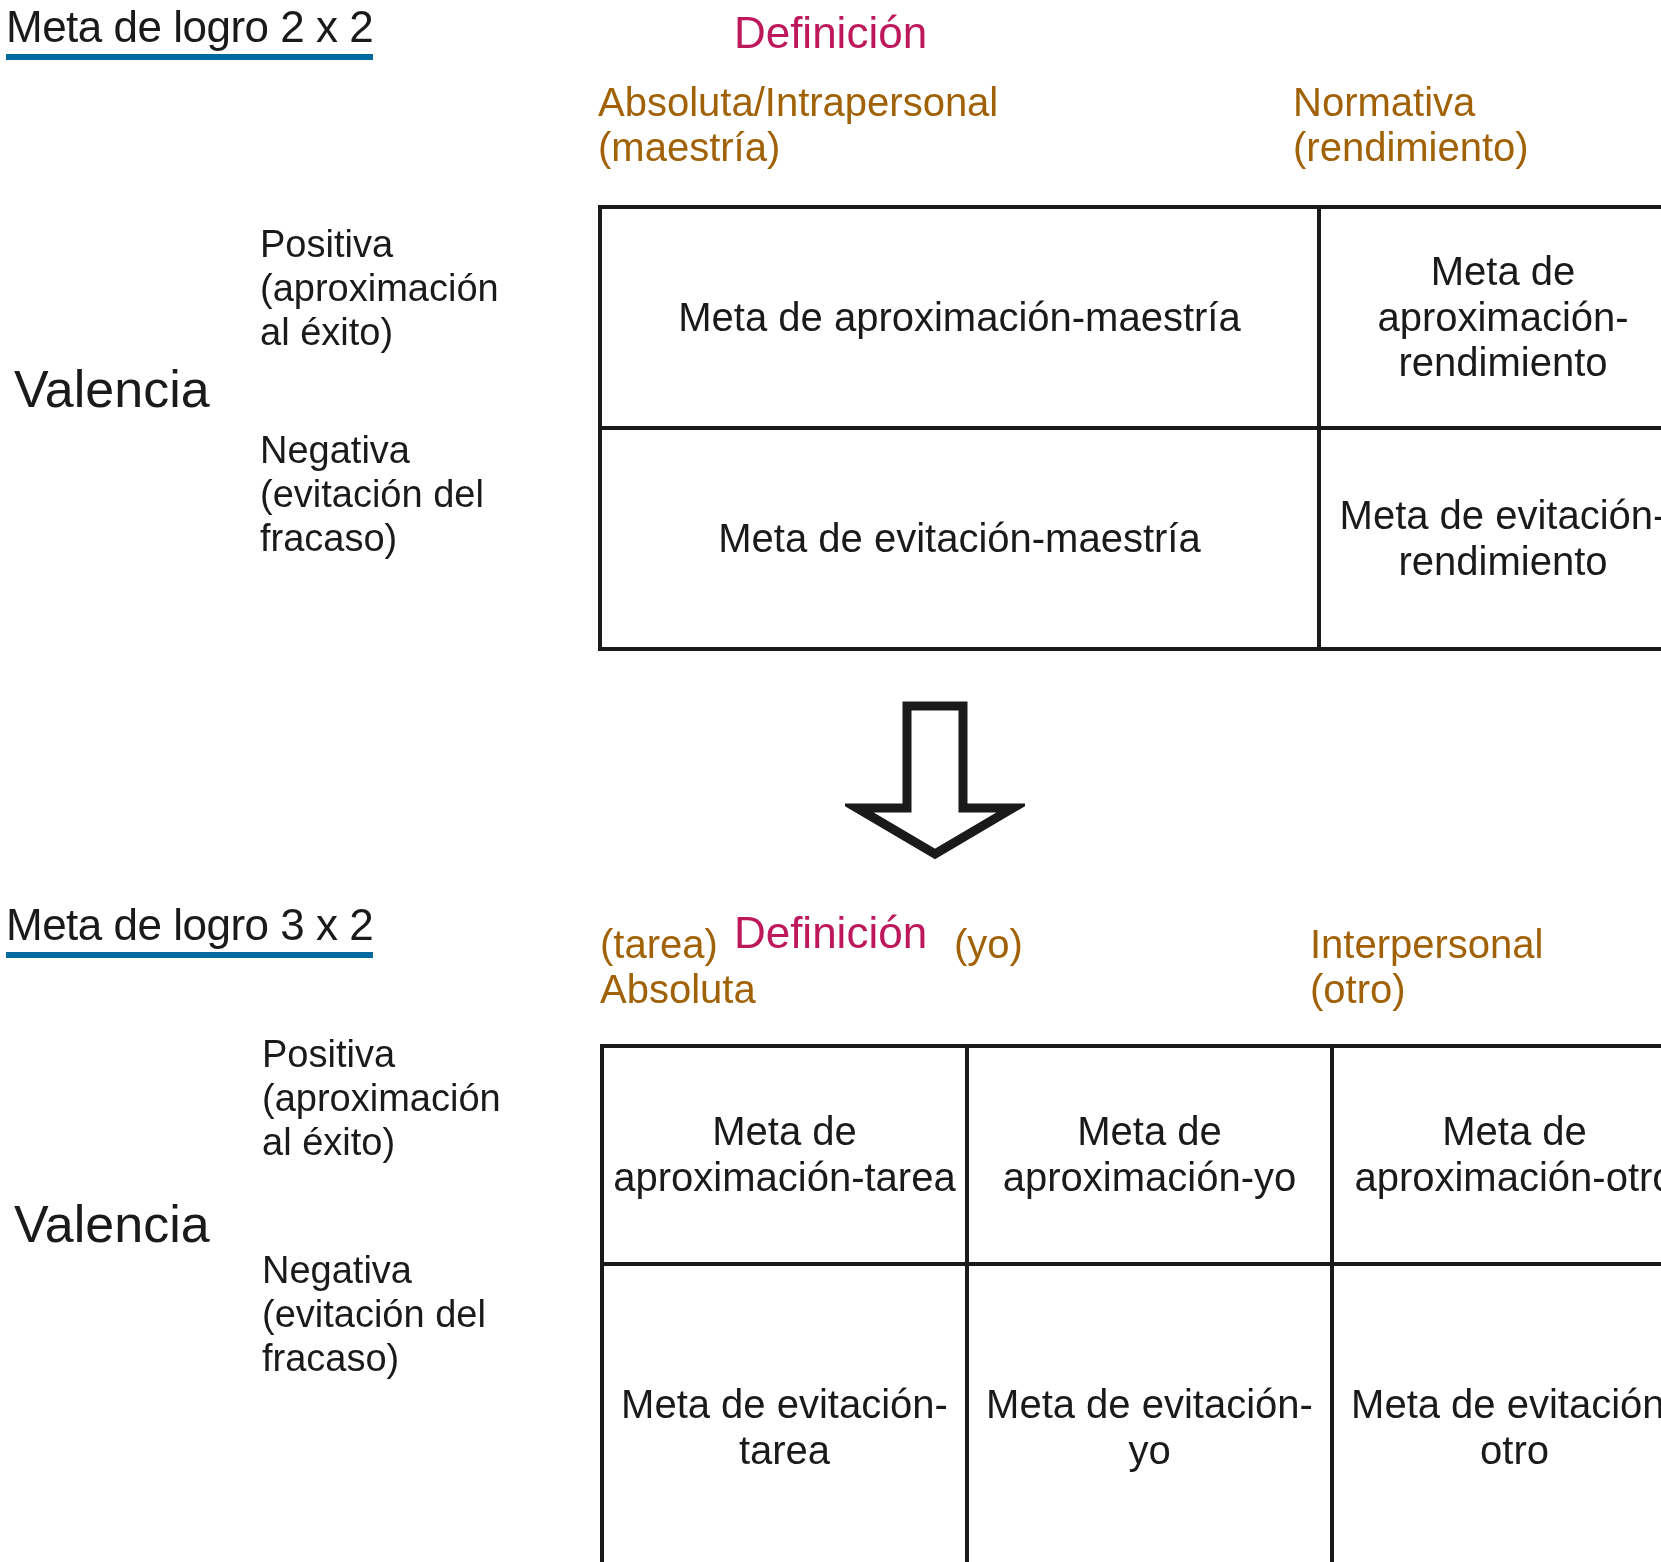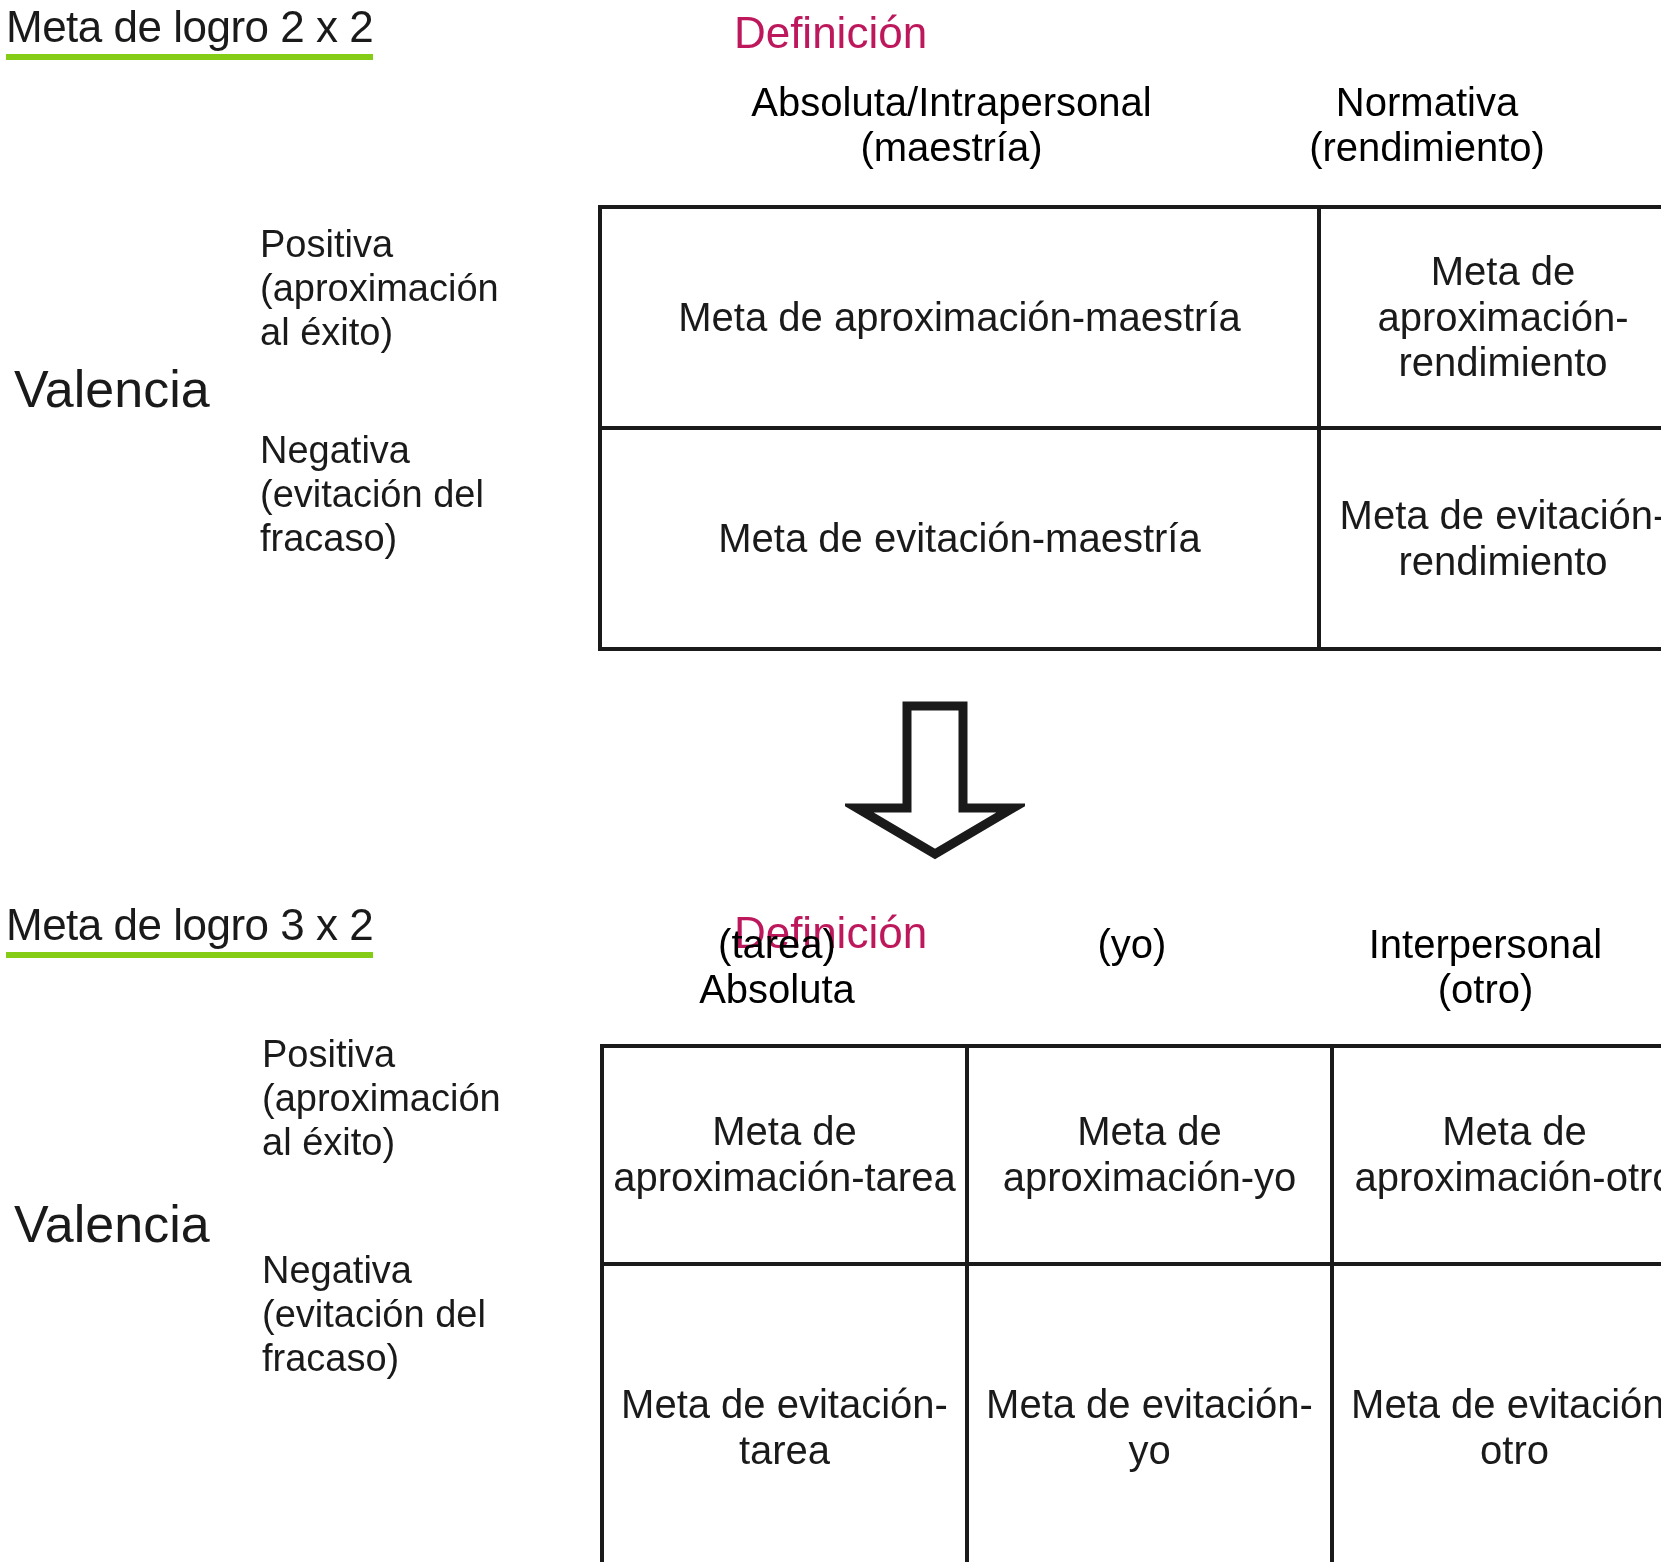--- a/index.html
+++ b/index.html
@@ -23,21 +23,21 @@
   }
 
   
   .block-title {
     position: absolute;
     font-size: 44px;
     line-height: 1.05;
     letter-spacing: -0.5px;
     color: #1a1a1a;
     white-space: nowrap;
-    border-bottom: 6px solid #84cc16;
+    border-bottom: 6px solid #0369a1;
     padding-bottom: 4px;
   }
   #title-2x2 { left: 6px; top: 4px; }
   #title-3x2 { left: 6px; top: 902px; }
 
   
   .definicion {
     position: absolute;
     font-size: 44px;
     line-height: 1.05;
@@ -46,27 +46,27 @@
     white-space: nowrap;
   }
   #definicion-1 { left: 0; top: 10px; width: 1661px; text-align: center; }
   #definicion-2 { left: 0; top: 910px; width: 1661px; text-align: center; }
 
   
   .col-head {
     position: absolute;
     font-size: 40px;
     line-height: 1.12;
-    text-align: center;
-    color: #000000;
+    text-align: left;
+    color: #a16207;
   }
 
   
   #t1-col-0 { left: 598px; width: 707px; top: 80px; }
-  #t1-col-1 { left: 1249px; width: 356px; top: 80px; }
+  #t1-col-1 { left: 1293px; width: 356px; top: 80px; }
 
   
   #t2-col-0 { left: 600px; width: 354px; top: 922px; }
   #t2-col-1 { left: 954px; width: 356px; top: 922px; }
   #t2-col-2 { left: 1310px; width: 351px; top: 922px; }
 
   
   .valencia {
     position: absolute;
     font-size: 52px;

